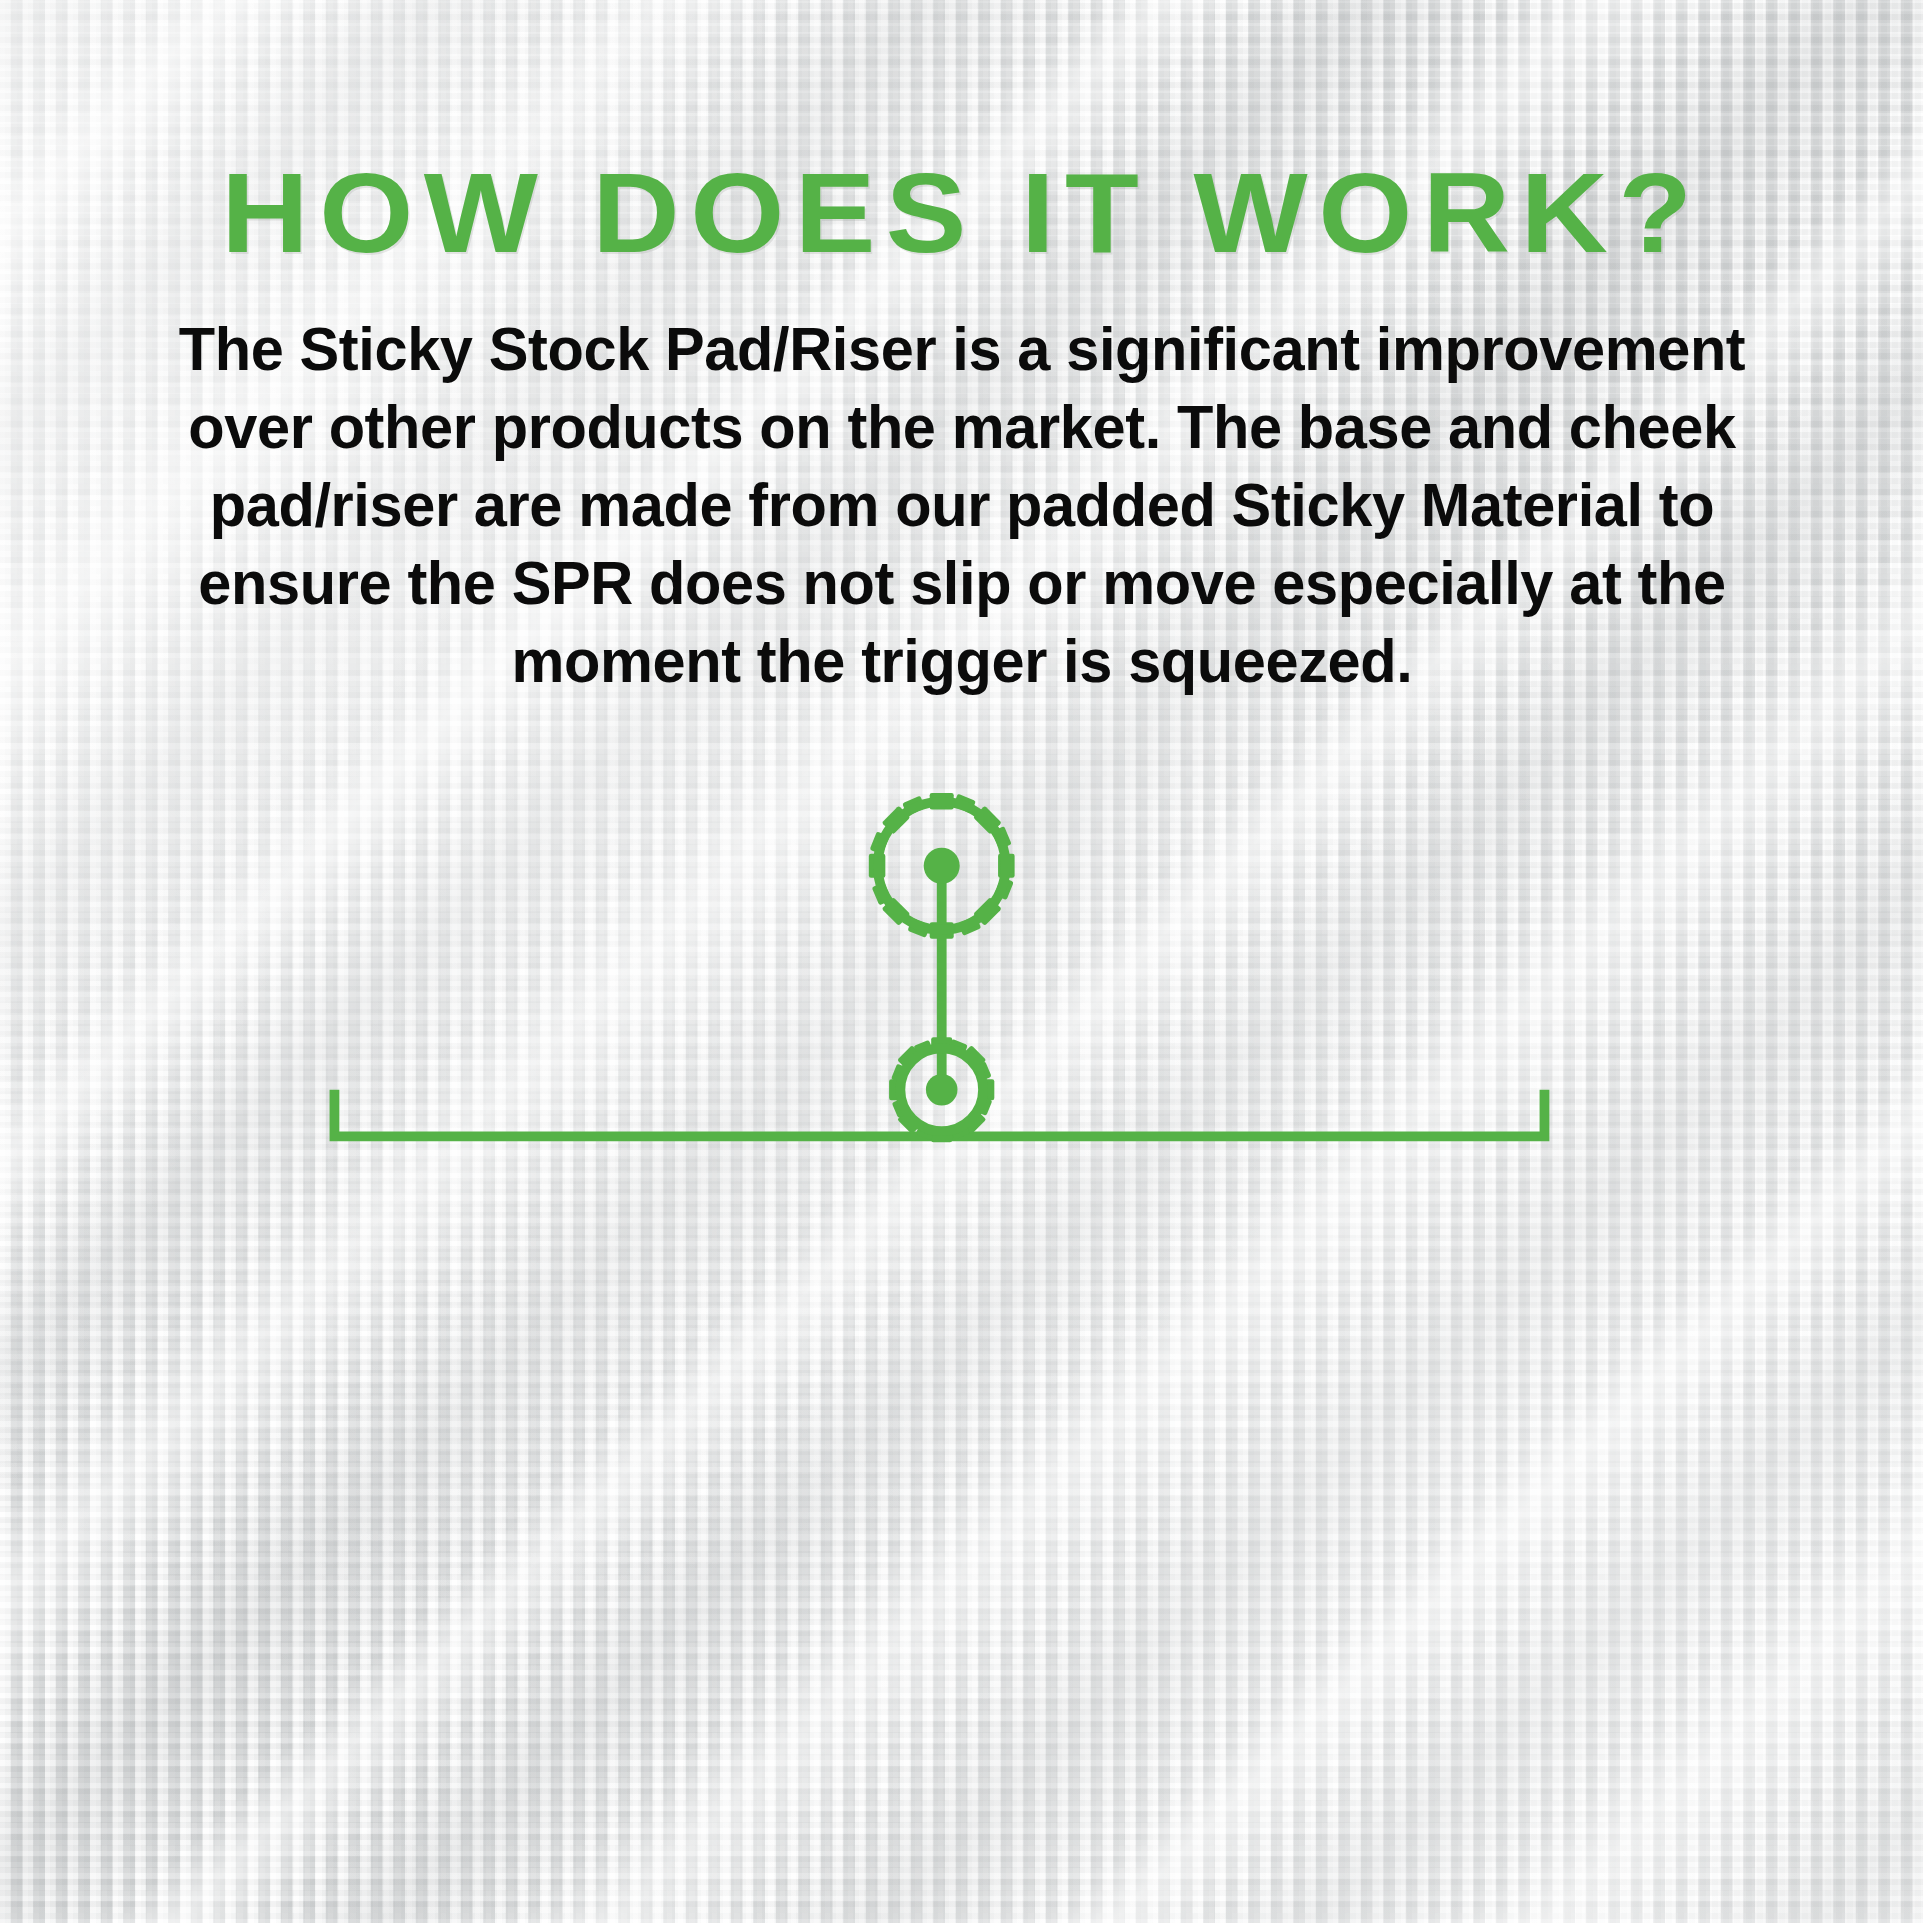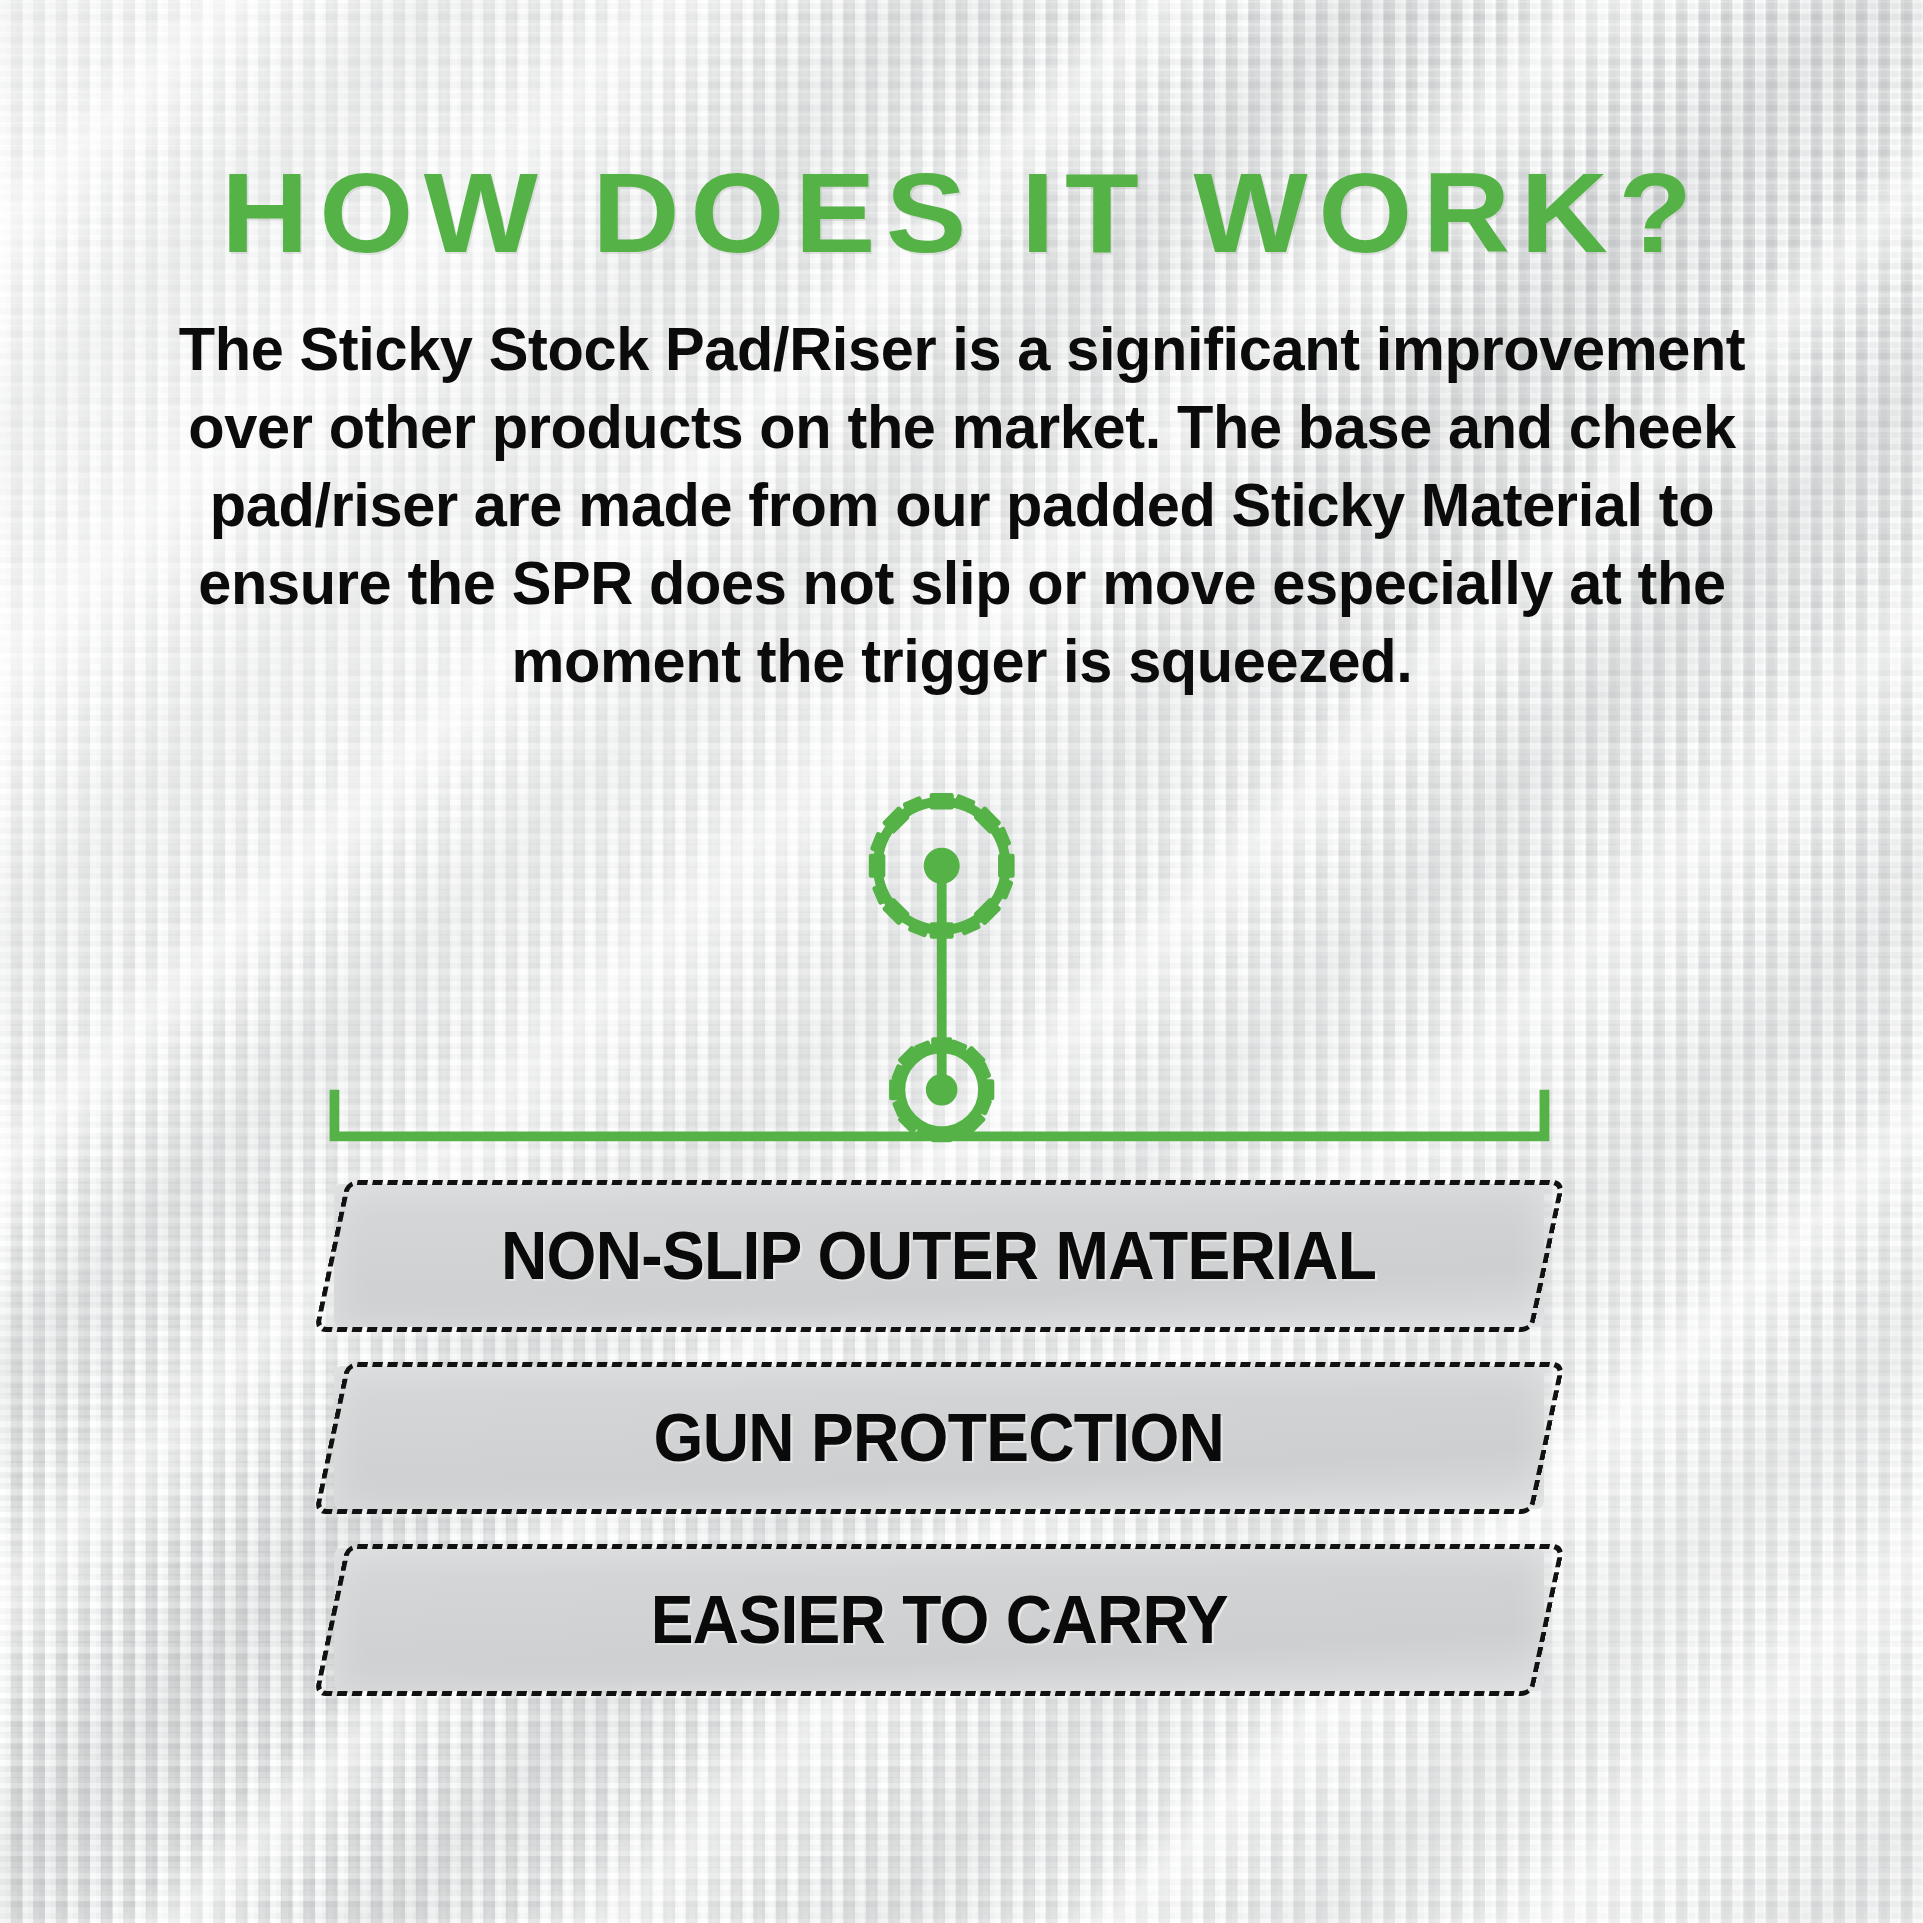--- a/index.html
+++ b/index.html
@@ -237,31 +237,16 @@
           <rect x="1241" y="372" width="22" height="16" rx="3" transform="rotate(202 1253 440)"></rect>
           <rect x="1241" y="372" width="22" height="16" rx="3" transform="rotate(247 1253 440)"></rect>
           <rect x="1241" y="372" width="22" height="16" rx="3" transform="rotate(292 1253 440)"></rect>
           <rect x="1241" y="372" width="22" height="16" rx="3" transform="rotate(337 1253 440)"></rect>
         </g>
         <circle cx="1253" cy="440" r="55" fill="none" stroke="#55b247" stroke-width="13"></circle>
         <circle cx="1253" cy="440" r="21" fill="#55b247" stroke="none"></circle>
       </g>
     </svg>
 
-    <div class="boxes">
-
-      <div class="feature-box">
-        <span class="feature-label">NON-SLIP OUTER MATERIAL</span>
-      </div>
-
-      <div class="feature-box">
-        <span class="feature-label">GUN PROTECTION</span>
-      </div>
-
-      <div class="feature-box">
-        <span class="feature-label">EASIER TO CARRY</span>
-      </div>
-
-    </div>
 
   </div>
 </div>
 
 
 </body></html>

